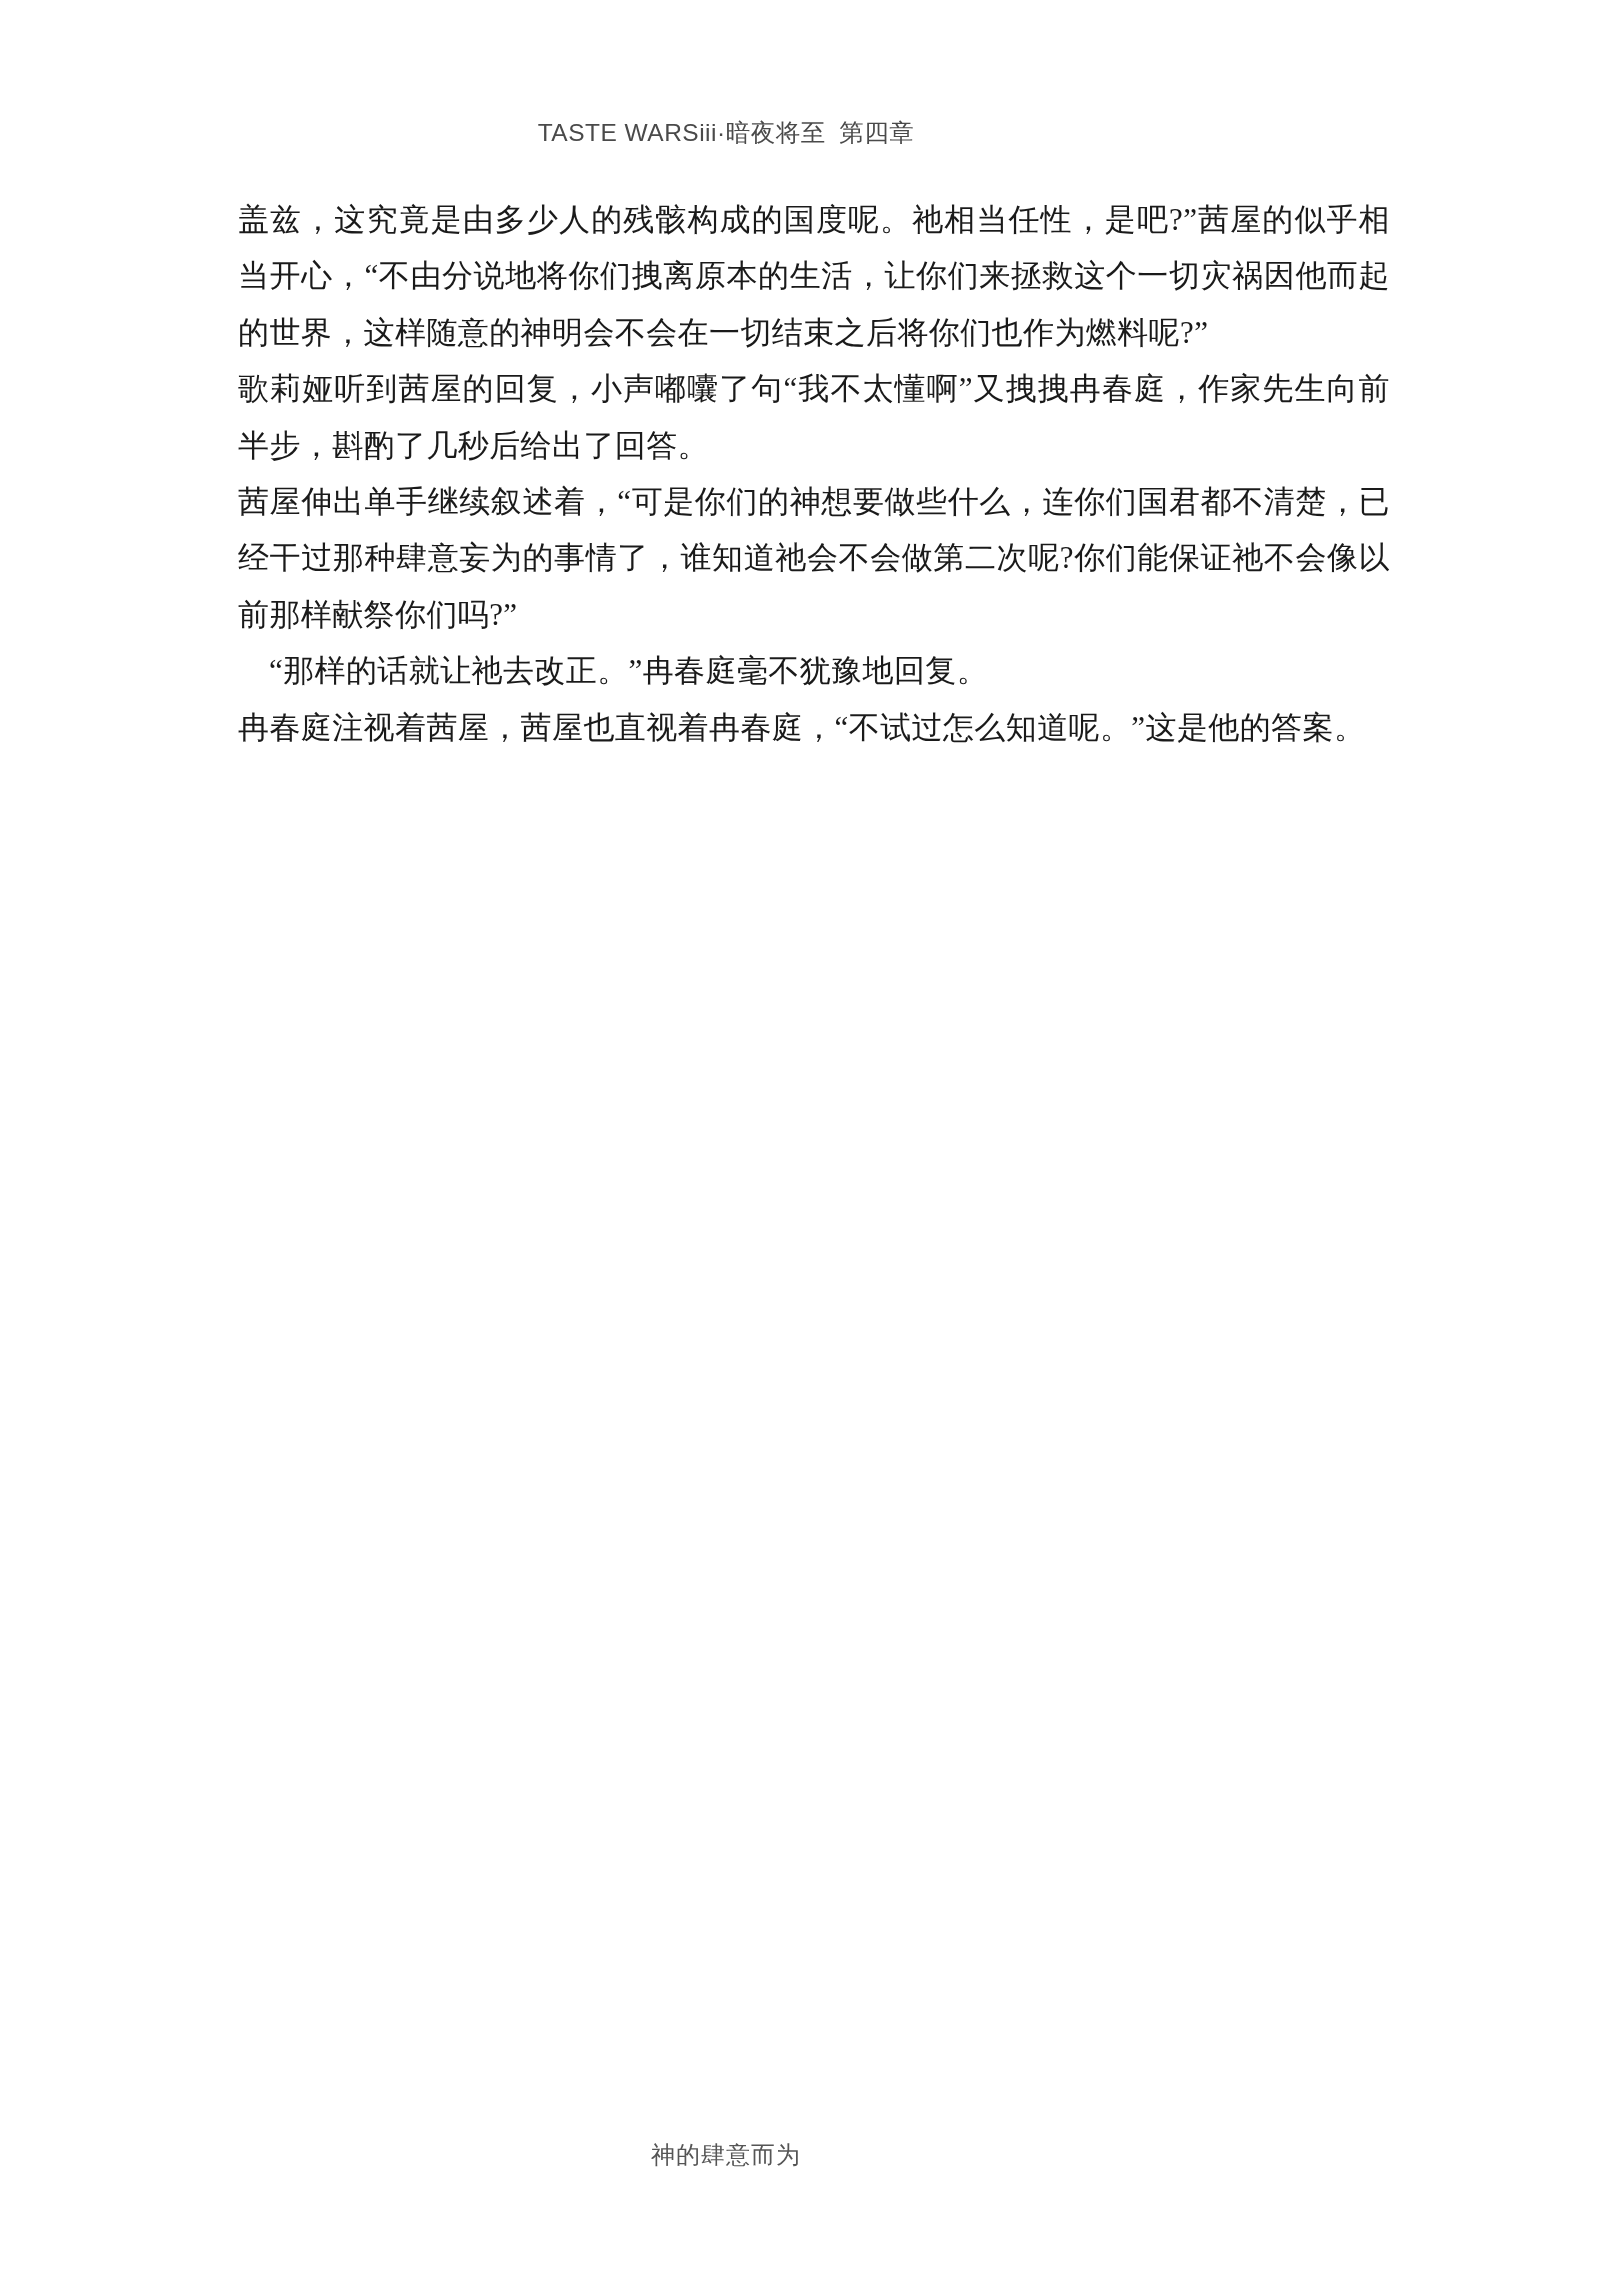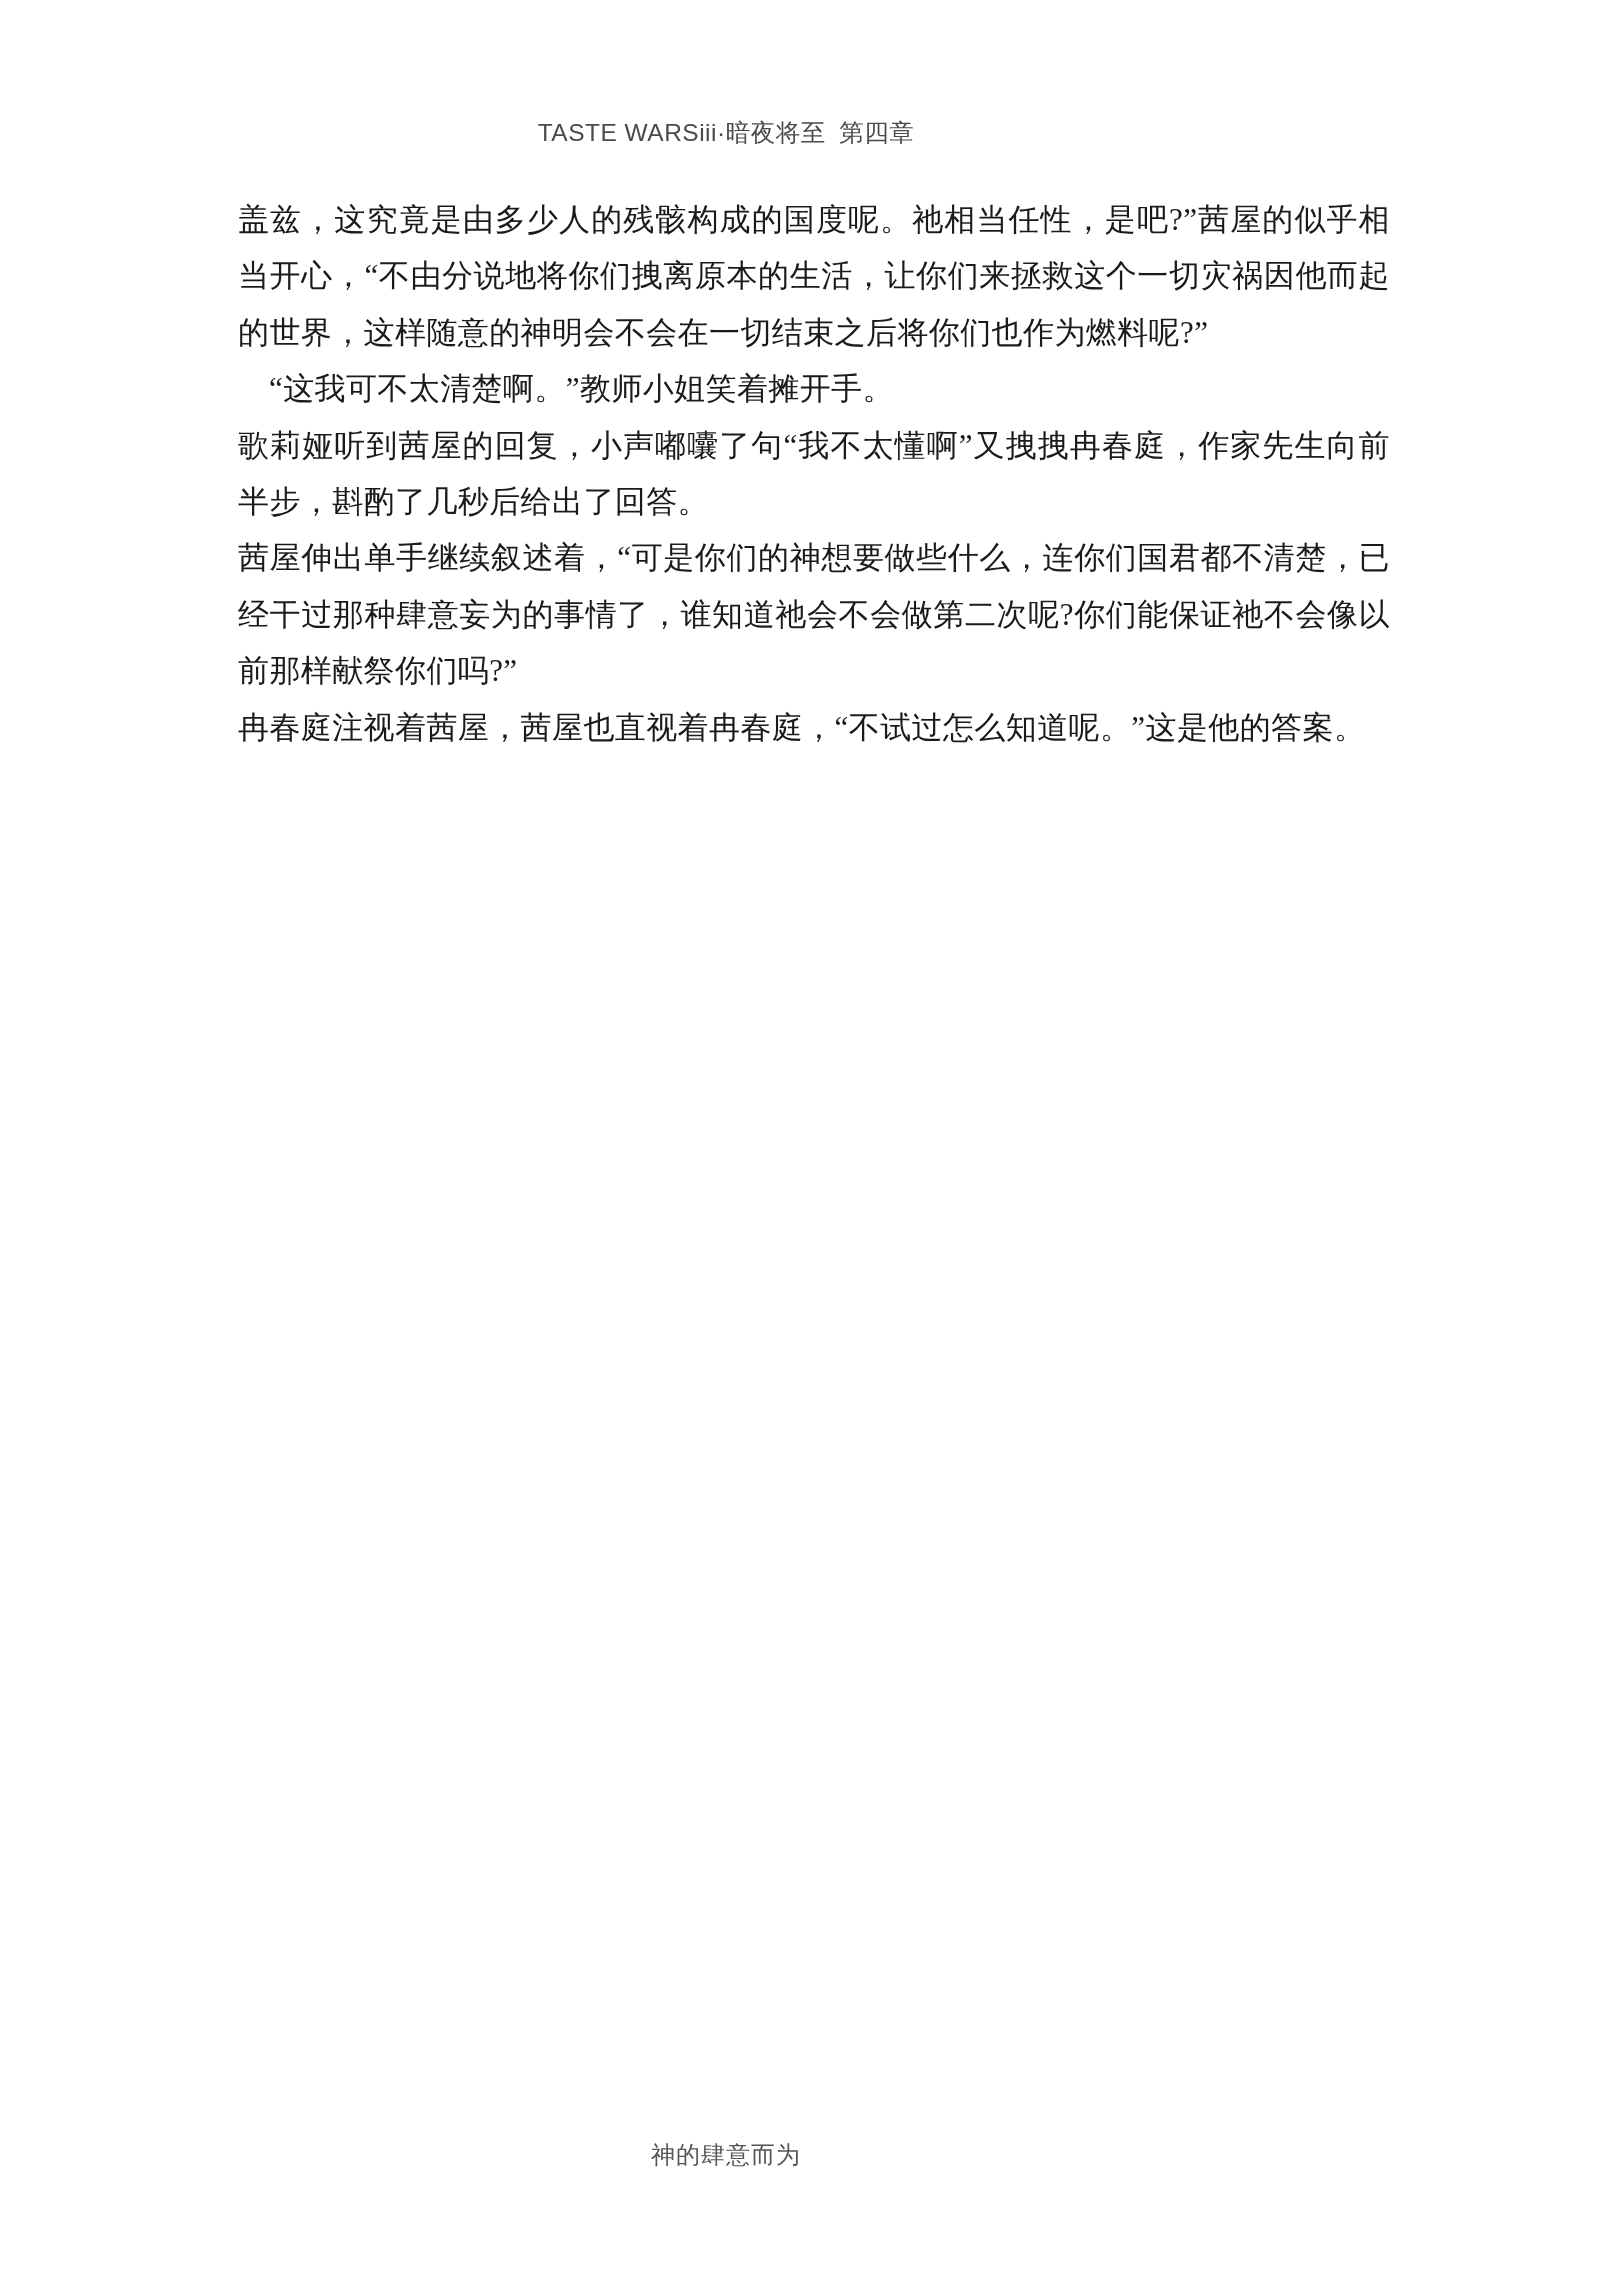--- a/index.html
+++ b/index.html
@@ -69,22 +69,22 @@
 <body>
 
 <div class="page">
 
   <div class="header">
     <span>TASTE WARSiii·暗夜将至</span><span class="sep"></span><span>第四章</span>
   </div>
 
   <div class="content">
     <p class="para">盖兹，这究竟是由多少人的残骸构成的国度呢。祂相当任性，是吧?”茜屋的似乎相当开心，“不由分说地将你们拽离原本的生活，让你们来拯救这个一切灾祸因他而起的世界，这样随意的神明会不会在一切结束之后将你们也作为燃料呢?”</p>
-    <p class="para indent">“这我可不太清楚啊。”教师小姐笑着摊开手。</p>
     <p class="para">歌莉娅听到茜屋的回复，小声嘟囔了句“我不太懂啊”又拽拽冉春庭，作家先生向前半步，斟酌了几秒后给出了回答。</p>
     <p class="para">茜屋伸出单手继续叙述着，“可是你们的神想要做些什么，连你们国君都不清楚，已经干过那种肆意妄为的事情了，谁知道祂会不会做第二次呢?你们能保证祂不会像以前那样献祭你们吗?”</p>
+    <p class="para indent">“那样的话就让祂去改正。”冉春庭毫不犹豫地回复。</p>
     <p class="para">冉春庭注视着茜屋，茜屋也直视着冉春庭，“不试过怎么知道呢。”这是他的答案。</p>
   </div>
 
   <div class="footer">神的肆意而为</div>
 
 </div>
 
 
 </body></html>

